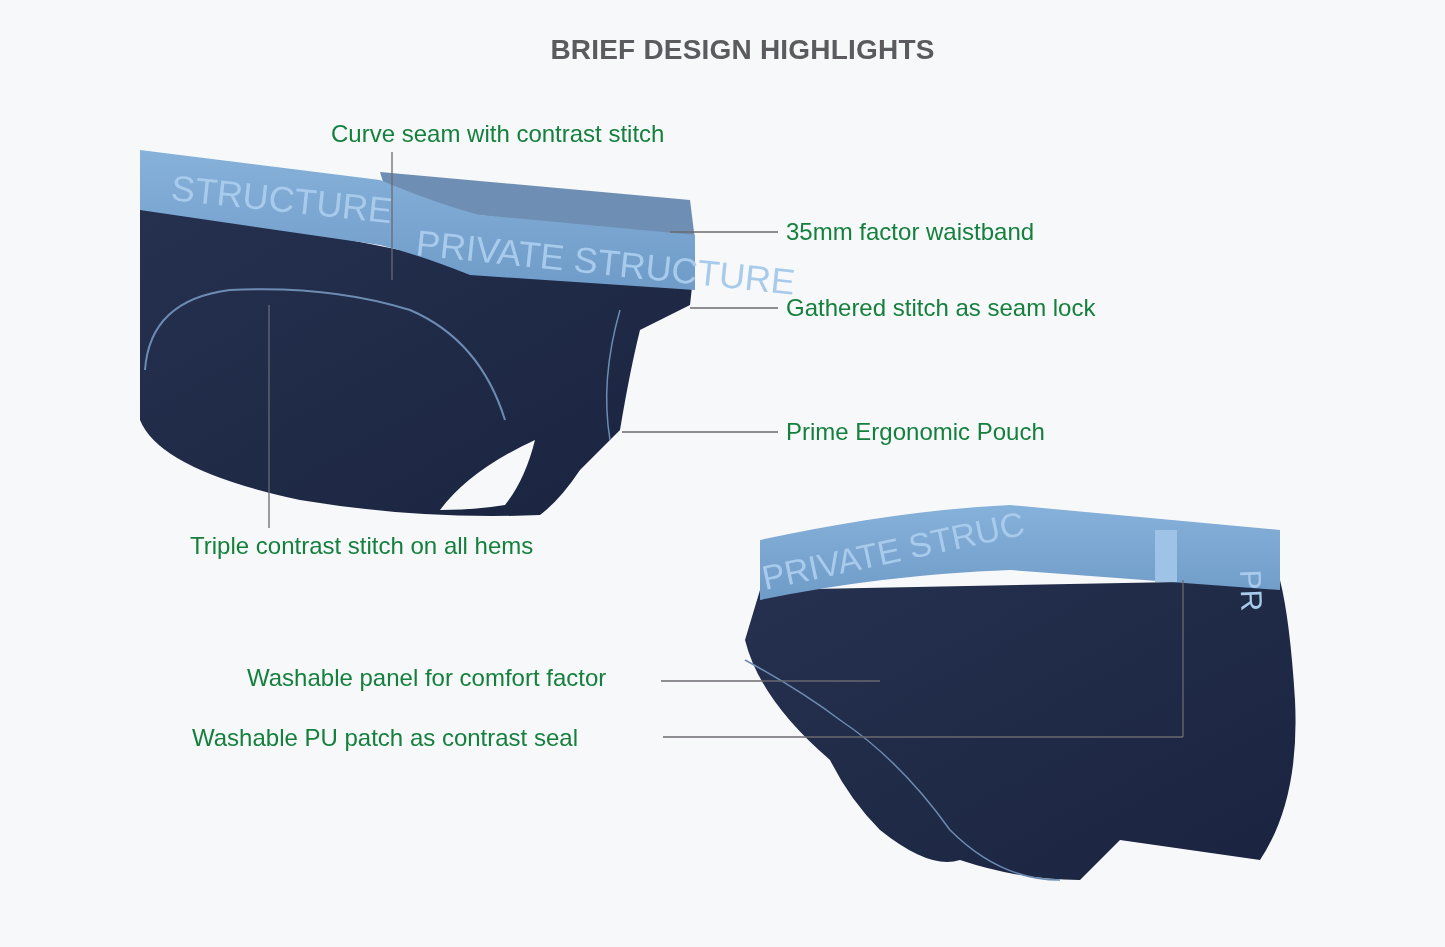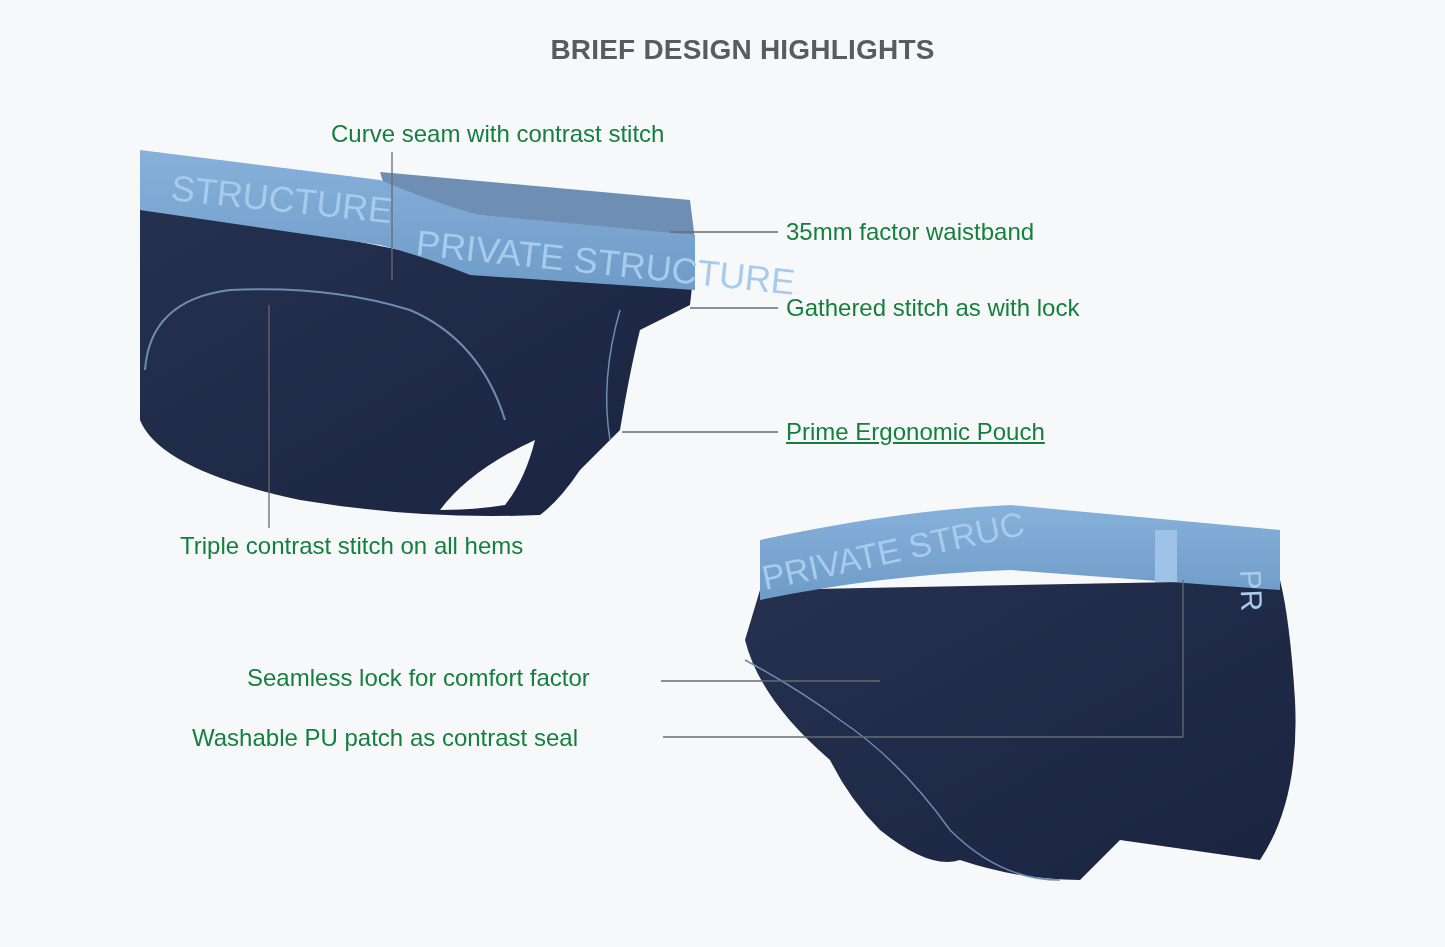--- a/index.html
+++ b/index.html
@@ -70,17 +70,17 @@
     <line x1="622" y1="432" x2="778" y2="432"></line>
     <line x1="269" y1="305" x2="269" y2="528"></line>
     <line x1="661" y1="681" x2="880" y2="681"></line>
     <line x1="663" y1="737" x2="1183" y2="737"></line>
     <line x1="1183" y1="737" x2="1183" y2="580"></line>
   </g>
 </svg>
 
 <div class="label" style="left:331px; top:120px;">Curve seam with contrast stitch</div>
 <div class="label" style="left:786px; top:218px;">35mm factor waistband</div>
-<div class="label" style="left:786px; top:294px;">Gathered stitch as with lock</div>
-<div class="label" style="left:786px; top:418px;text-decoration:underline;">Prime Ergonomic Pouch</div>
-<div class="label" style="left:180px; top:532px;">Triple contrast stitch on all hems</div>
-<div class="label" style="left:247px; top:664px;">Seamless lock for comfort factor</div>
+<div class="label" style="left:786px; top:294px;">Gathered stitch as seam lock</div>
+<div class="label" style="left:786px; top:418px;">Prime Ergonomic Pouch</div>
+<div class="label" style="left:190px; top:532px;">Triple contrast stitch on all hems</div>
+<div class="label" style="left:247px; top:664px;">Washable panel for comfort factor</div>
 <div class="label" style="left:192px; top:724px;">Washable PU patch as contrast seal</div>
 
 </body></html>

